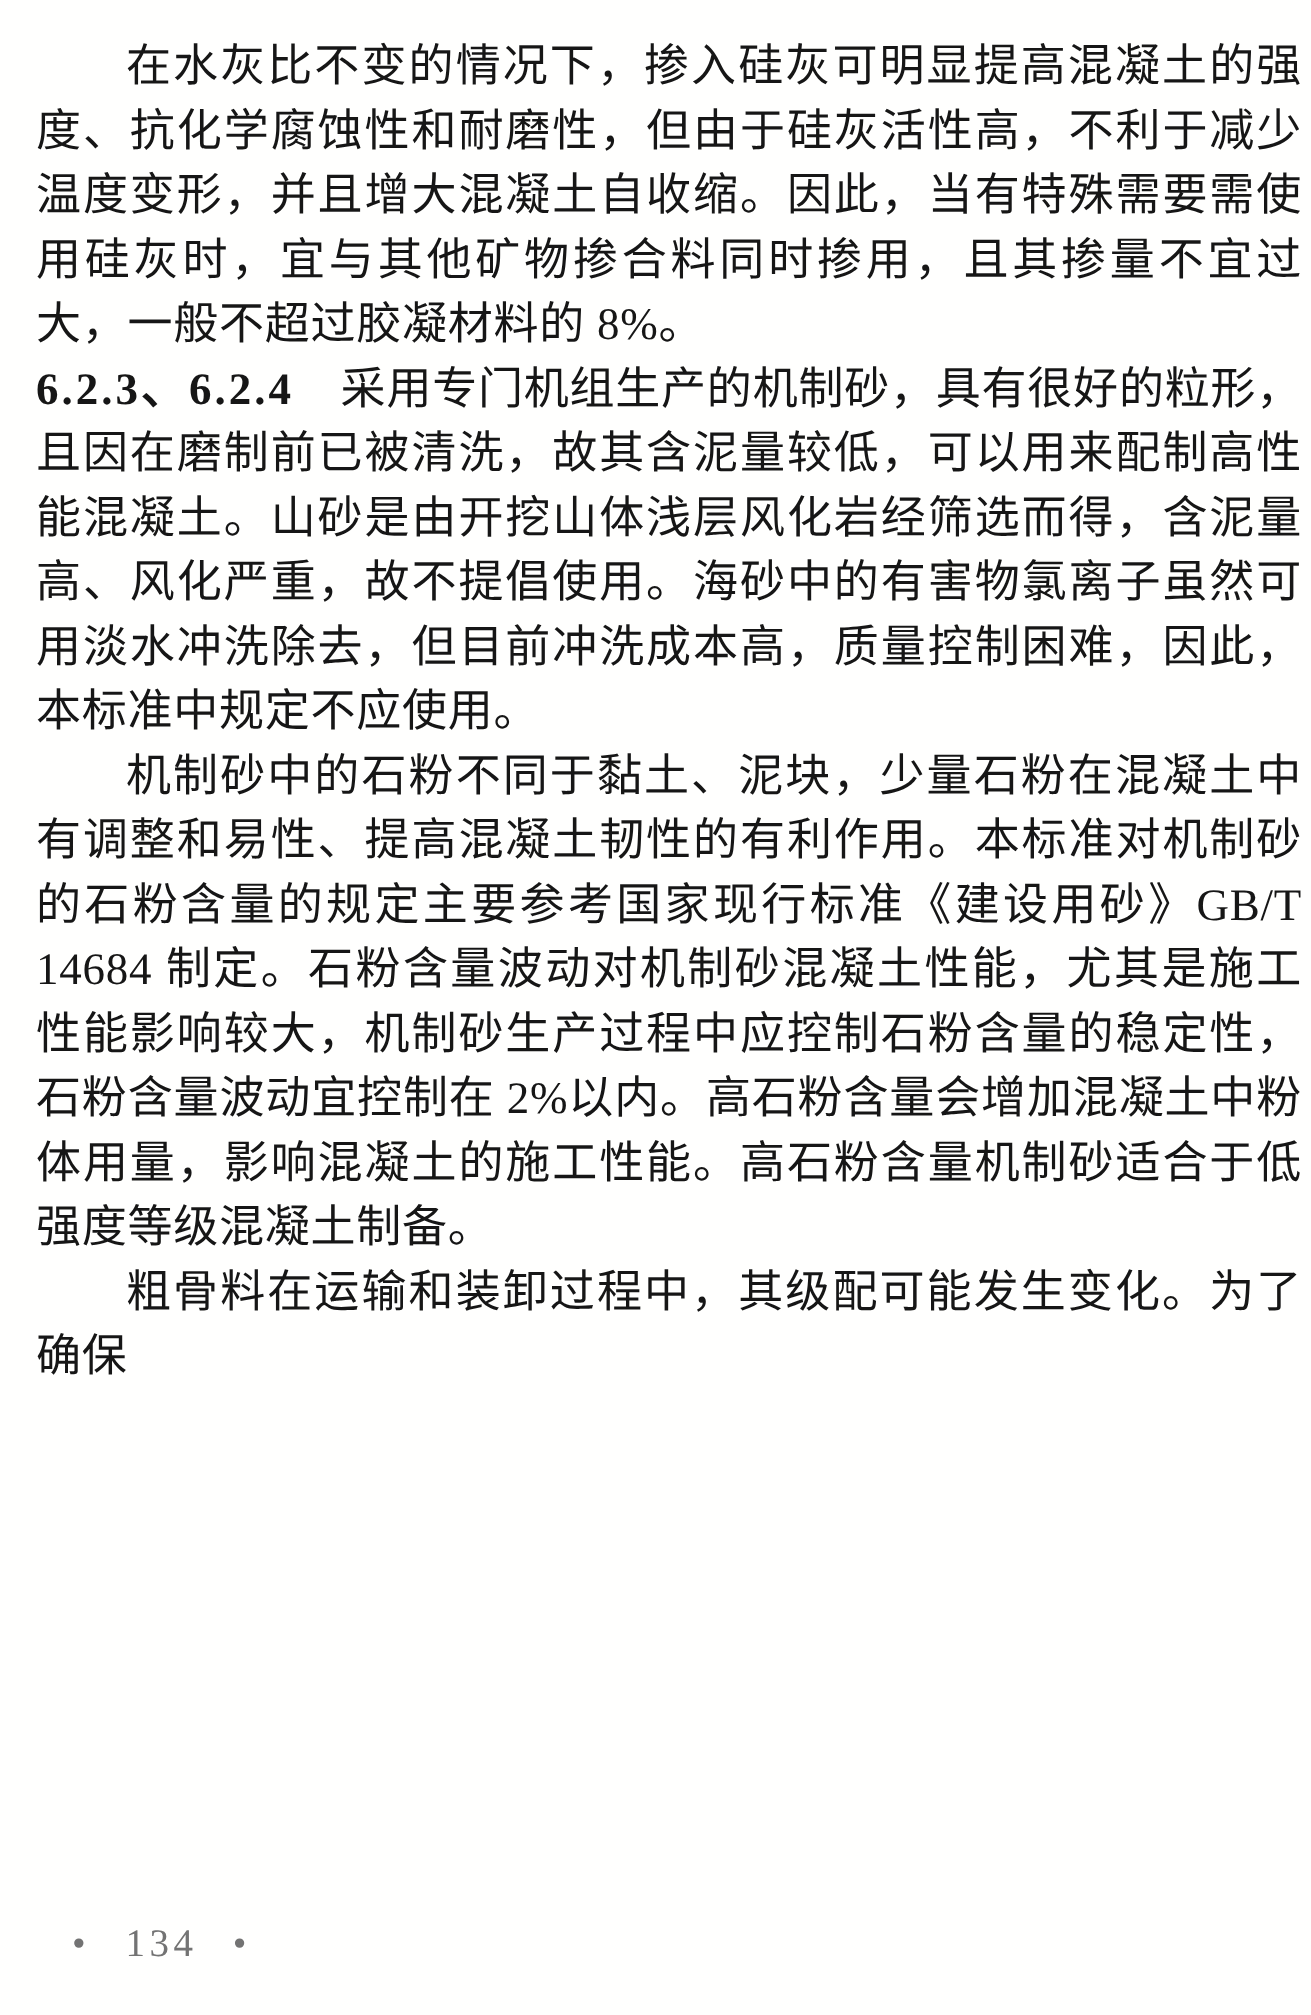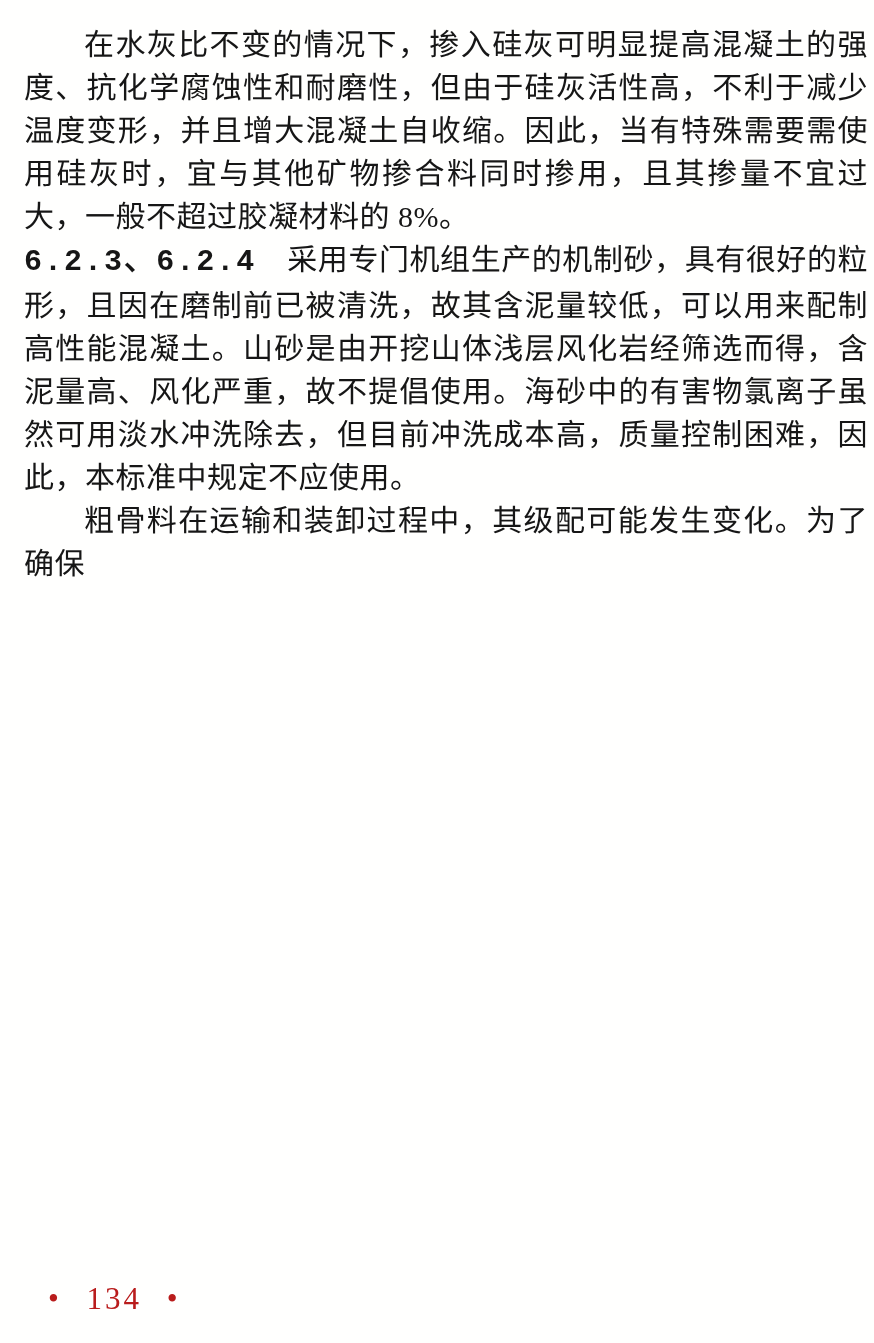--- a/index.html
+++ b/index.html
@@ -29,36 +29,36 @@
     text-justify: inter-ideograph;
     letter-spacing: 0.5px;
   }
   .para { margin: 0; }
   .para.indent { text-indent: 2em; }
   .clause {
     font-weight: 700;
     letter-spacing: 2px;
     margin-right: 31px;
     white-space: nowrap;
-    font-family: Liberation Mono, monospace;
   }
   .pagenum {
     position: absolute;
     left: 48px;
     top: 1281px;
-    font-size: 31px;
+    font-size: 26px;
     letter-spacing: 3px;
     word-spacing: 14px;
-    color: #b91c1c;
+    color: #737373;
   }
 </style>
 </head>
 <body>
 
 <div class="page">
   <main class="content">
     <p class="para indent">在水灰比不变的情况下，掺入硅灰可明显提高混凝土的强度、抗化学腐蚀性和耐磨性，但由于硅灰活性高，不利于减少温度变形，并且增大混凝土自收缩。因此，当有特殊需要需使用硅灰时，宜与其他矿物掺合料同时掺用，且其掺量不宜过大，一般不超过胶凝材料的 8%。</p>
     <p class="para"><span class="clause">6.2.3、6.2.4</span><span>采用专门机组生产的机制砂，具有很好的粒形，且因在磨制前已被清洗，故其含泥量较低，可以用来配制高性能混凝土。山砂是由开挖山体浅层风化岩经筛选而得，含泥量高、风化严重，故不提倡使用。海砂中的有害物氯离子虽然可用淡水冲洗除去，但目前冲洗成本高，质量控制困难，因此，本标准中规定不应使用。</span></p>
+    <p class="para indent">机制砂中的石粉不同于黏土、泥块，少量石粉在混凝土中有调整和易性、提高混凝土韧性的有利作用。本标准对机制砂的石粉含量的规定主要参考国家现行标准《建设用砂》GB/T 14684 制定。石粉含量波动对机制砂混凝土性能，尤其是施工性能影响较大，机制砂生产过程中应控制石粉含量的稳定性，石粉含量波动宜控制在 2%以内。高石粉含量会增加混凝土中粉体用量，影响混凝土的施工性能。高石粉含量机制砂适合于低强度等级混凝土制备。</p>
     <p class="para indent">粗骨料在运输和装卸过程中，其级配可能发生变化。为了确保</p>
   </main>
 
   <footer class="pagenum">• 134 •</footer>
 </div>
 
 </body></html>

